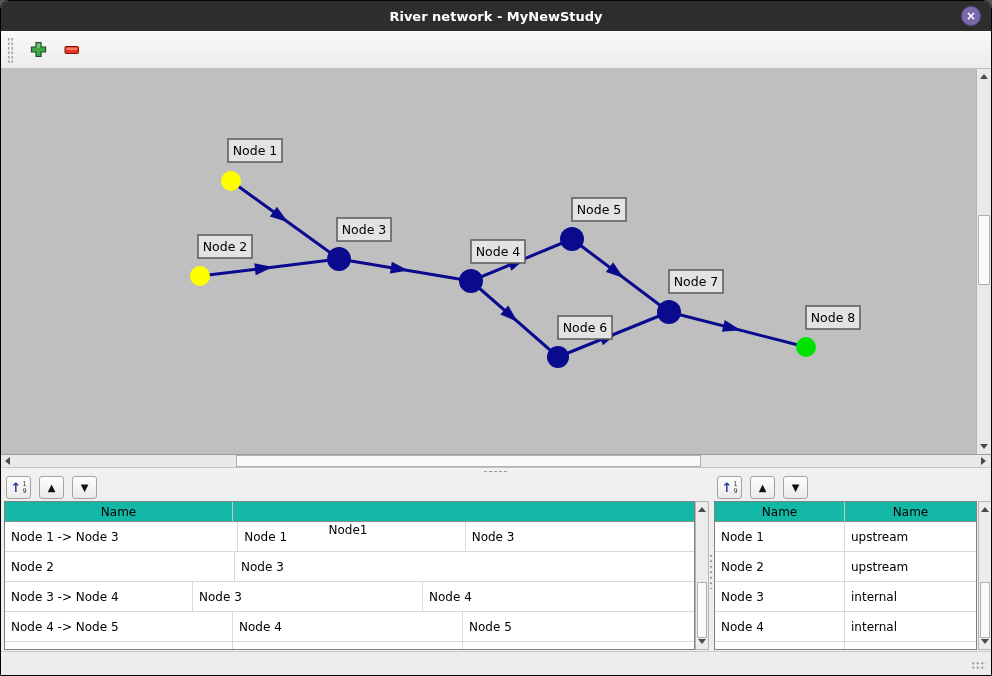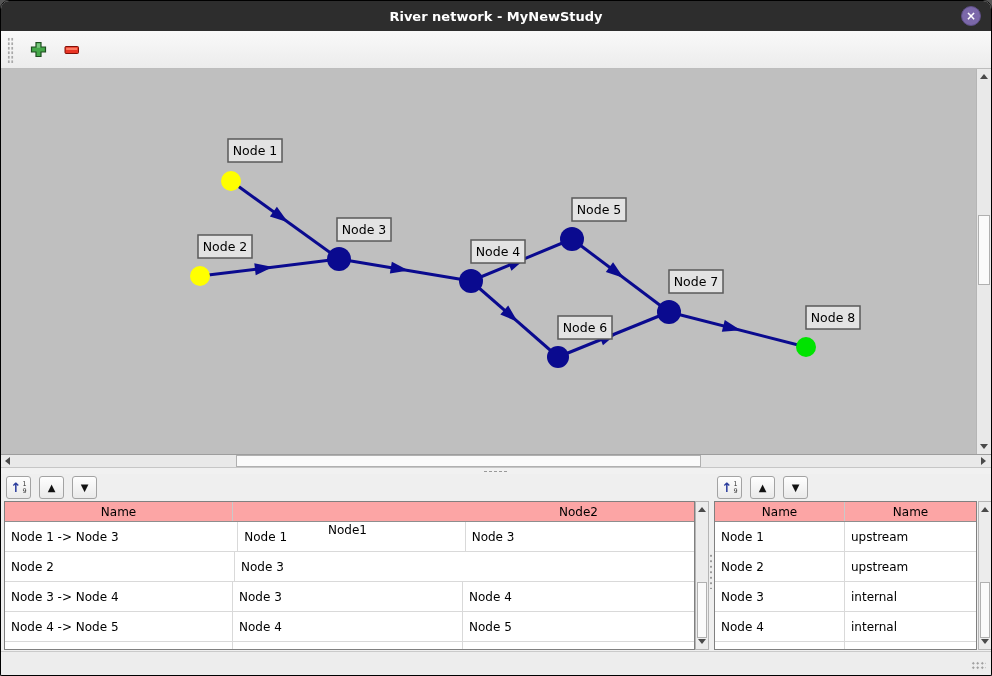--- a/index.html
+++ b/index.html
@@ -62,21 +62,21 @@
   
   .tables-row{flex:0 0 150px;position:relative;background:#efefef;}
   .table-panel{position:absolute;top:0;height:149px;background:#ffffff;
     border:1px solid #808080;overflow:hidden;}
   .table-panel.lft{left:3px;width:691px;}
   .table-panel.rgt{left:713px;width:263px;}
   .tscroll{position:absolute;top:0;width:14px;height:149px;background:#ececec;border:1px solid #b5b5b5;}
   .tscroll.lft{left:694px;} .tscroll.rgt{left:977px;}
   .v-splitter-dots{position:absolute;left:708px;top:52px;width:4px;height:36px;cursor:col-resize;
     background-image:radial-gradient(#999 1px,transparent 1.1px);background-size:4px 5.5px;}
-  .thead{display:flex;height:20px;background:#fca5a5;border-bottom:1px solid #8e8e8e;}
+  .thead{display:flex;height:20px;background:#14b8a6;border-bottom:1px solid #8e8e8e;}
   .th{font-size:12px;display:flex;align-items:center;justify-content:center;
     border-right:1px solid #c9c9c9;color:#000;}
   .th:last-child{border-right:none;}
   .trow{display:flex;height:30px;border-bottom:1px solid #d9d9d9;background:#fff;}
   .td{font-size:12px;display:flex;align-items:center;padding-left:6px;
     border-right:1px solid #d9d9d9;color:#000;white-space:nowrap;overflow:hidden;}
   .td:last-child{border-right:none;}
   
   .status-row{flex:0 0 24px;background:#ededed;border-top:1px solid #cacaca;position:relative;}
   .resize-grip{position:absolute;right:5px;bottom:4px;width:15px;height:10px;cursor:nwse-resize;
@@ -229,33 +229,32 @@
         <span>▼</span>
       </div>
     </div>
   </div>
 
   <div class="tables-row">
     <div class="table-panel lft" id="reach-table">
         <div class="thead">
           <div class="th" style="width: 228px;">Name</div>
           <div class="th" style="width: 230px; margin-top: 28px;">Node1</div>
-          <div class="th" style="width: 231px;">Node2</div>
         </div>
         <div class="trow">
           <div class="td" style="width: 236px;">Node 1 -&gt; Node 3</div>
           <div class="td" style="width: 230px;">Node 1</div>
           <div class="td" style="width: 231px;">Node 3</div>
         </div>
         <div class="trow">
           <div class="td" style="width: 230px;">Node 2</div>
           <div class="td" style="width: 231px;">Node 3</div>
         </div>
         <div class="trow">
-          <div class="td" style="width: 228px;">Node 3 -&gt; Node 4</div>
+          <div class="td" style="width: 188px;">Node 3 -&gt; Node 4</div>
           <div class="td" style="width: 230px;">Node 3</div>
           <div class="td" style="width: 231px;">Node 4</div>
         </div>
         <div class="trow">
           <div class="td" style="width: 228px; text-align: right;">Node 4 -&gt; Node 5</div>
           <div class="td" style="width: 230px;">Node 4</div>
           <div class="td" style="width: 231px;">Node 5</div>
         </div>
         <div class="trow">
           <div class="td" style="width: 228px;"></div>

